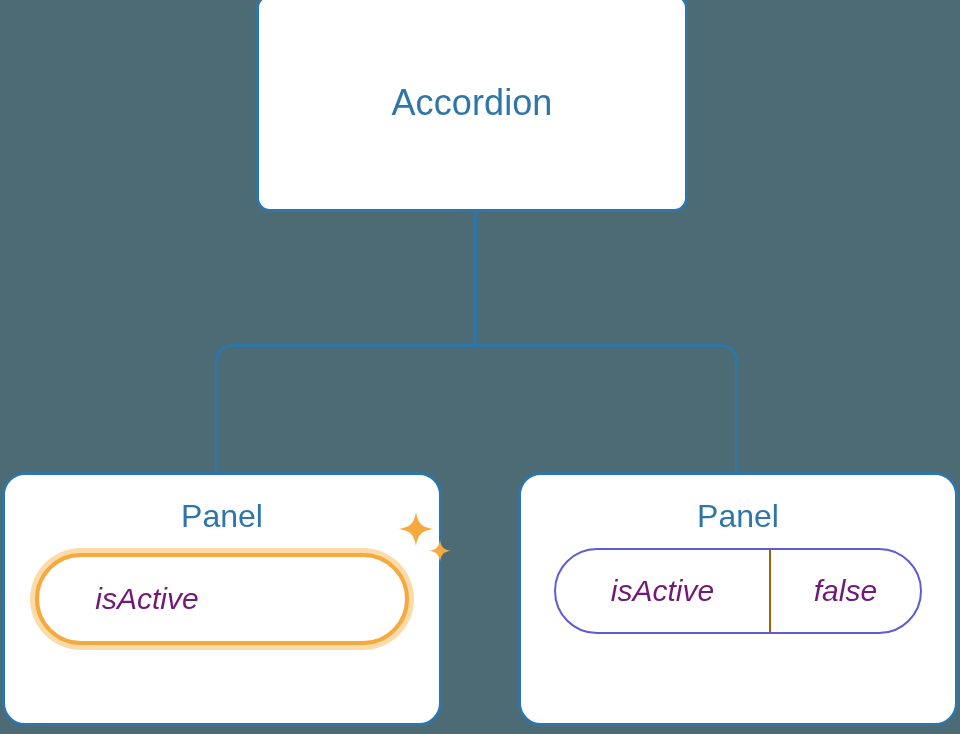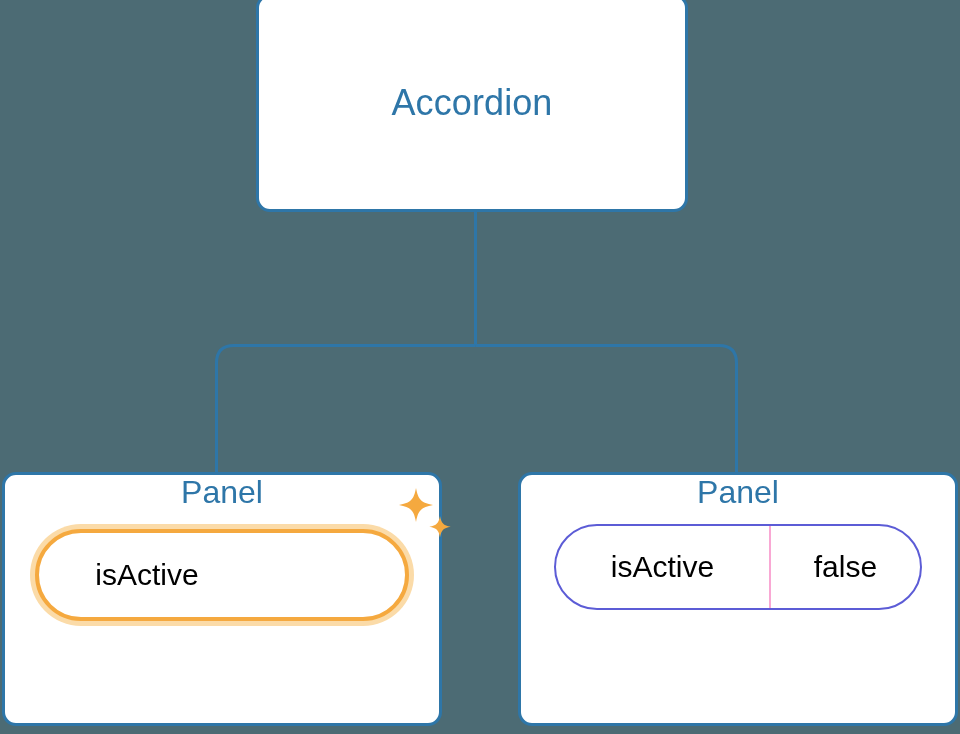--- a/index.html
+++ b/index.html
@@ -51,20 +51,22 @@
   .node-title {
     color: #2e76a8;
     font-size: 36px;
     line-height: 1.1;
     letter-spacing: 0.1px;
     white-space: nowrap;
   }
 
   
   .panel-node {
+    padding-top: 24px;
+    border-radius: 23px;
   }
   #node-panel-left {
     left: 2px;
     top: 472px;
     width: 440px;
     height: 254px;
   }
   #node-panel-right {
     left: 518px;
     top: 472px;
@@ -93,33 +95,34 @@
     height: 86px;
     border-radius: 43px;
     background: #ffffff;
     overflow: hidden;
   }
   .pill-cell {
     display: flex;
     align-items: center;
     justify-content: center;
     font-size: 30px;
-    color: #000000;
+    color: #701a75;
     white-space: nowrap;
+    font-style: italic;
   }
 
   
   .pill-default {
     border: 2px solid #5c5cd6;
     width: 368px;
   }
   .pill-default .pill-key   { width: 214px; }
   .pill-default .pill-value {
     width: 150px;
-    border-left: 2px solid #f9a8d4;
+    border-left: 2px solid #a16207;
   }
 
   
   .pill-highlight-wrap {
     padding: 5px;
     border-radius: 52px;
     background: #fbdba8;
     display: inline-block;
   }
   .pill-highlight {

